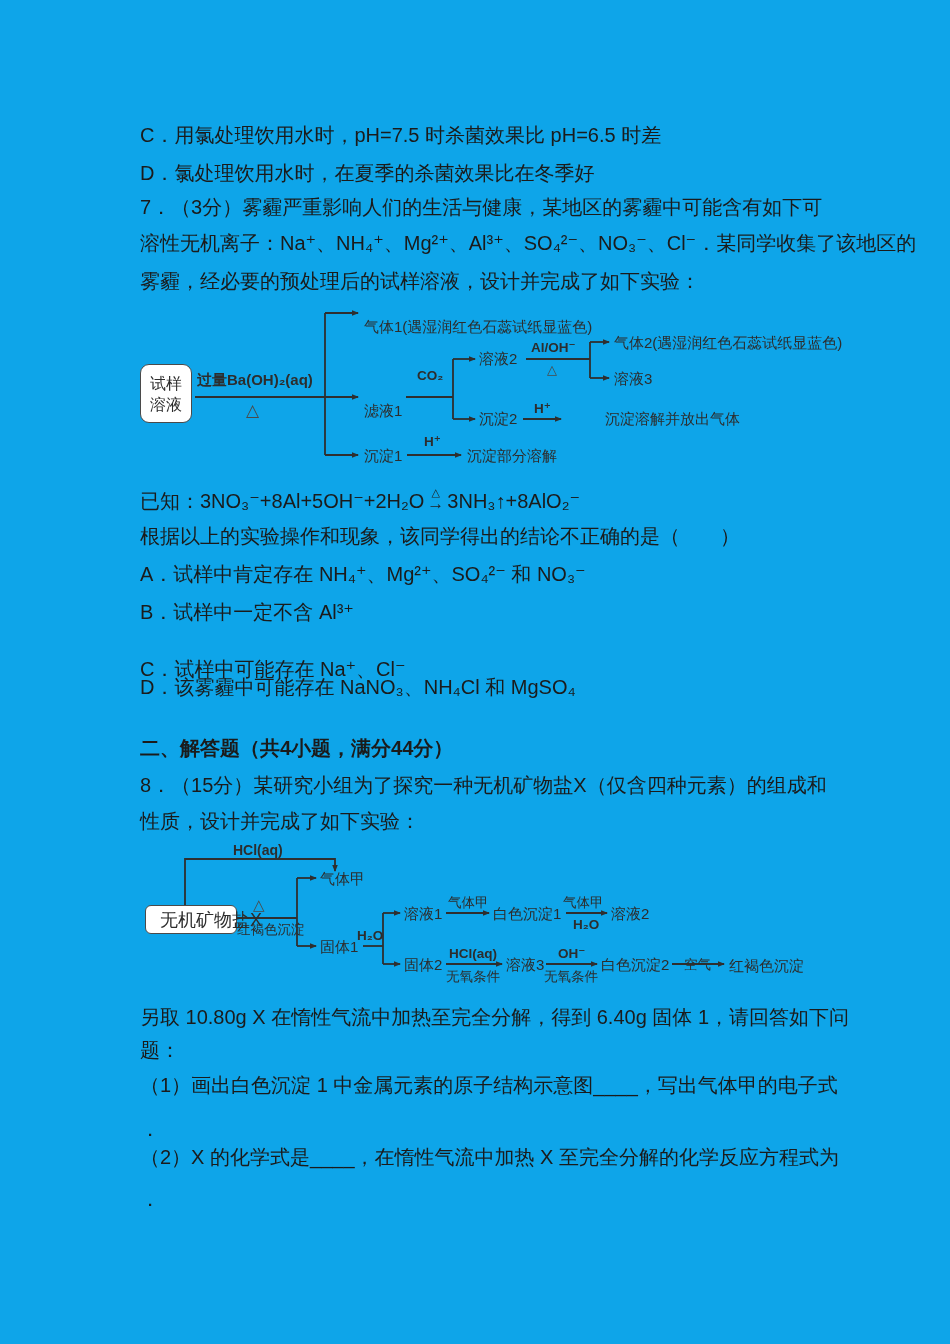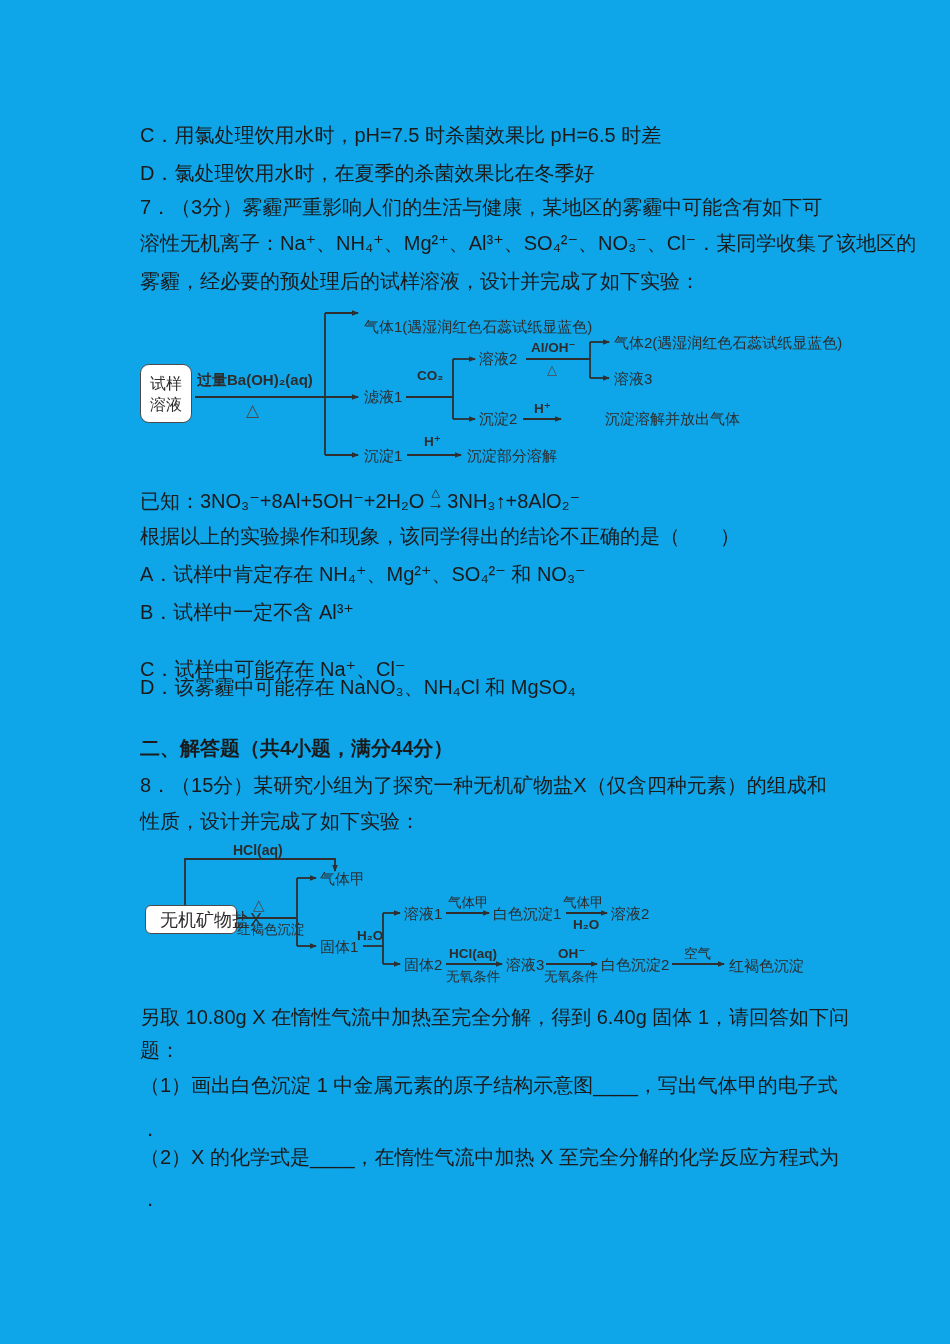--- a/index.html
+++ b/index.html
@@ -65,21 +65,21 @@
         <line x1="267" y1="153" x2="321" y2="153" marker-end="url(#ah1)"></line>
       </g>
     </svg>
     <div class="srcbox" style="left:0;top:62px;width:50px;height:57px;">
       <span class="t">试样</span>
       <span class="t">溶液</span>
     </div>
     <span class="dchem" style="left:57px;top:70px;font-size:15px;">过量Ba(OH)₂(aq)</span>
     <span class="dtri" style="left:106px;top:101px;font-size:17px;">△</span>
     <span class="dnode" style="left:224px;top:16px;">气体1(遇湿润红色石蕊试纸显蓝色)</span>
-    <span class="dnode" style="left:224px;top:86px;">滤液1</span>
+    <span class="dnode" style="left:224px;top:100px;">滤液1</span>
     <span class="dchem" style="left:277px;top:66px;">CO₂</span>
     <span class="dnode" style="left:339px;top:48px;">溶液2</span>
     <span class="dchem" style="left:391px;top:38px;">Al/OH⁻</span>
     <span class="dtri" style="left:407px;top:60px;font-size:13px;">△</span>
     <span class="dnode" style="left:474px;top:32px;">气体2(遇湿润红色石蕊试纸显蓝色)</span>
     <span class="dnode" style="left:474px;top:68px;">溶液3</span>
     <span class="dnode" style="left:339px;top:108px;">沉淀2</span>
     <span class="dchem" style="left:394px;top:99px;">H⁺</span>
     <span class="dnode" style="left:427px;top:108px;margin-left:38px;">沉淀溶解并放出气体</span>
     <span class="dnode" style="left:224px;top:145px;">沉淀1</span>
@@ -147,21 +147,21 @@
     <span class="dcjk" style="left:418px;top:52px;">气体甲</span>
     <span class="dchem" style="left:428px;top:74px;">H₂O</span>
     <span class="dnode" style="left:466px;top:62px;">溶液2</span>
     <span class="dnode" style="left:259px;top:113px;">固体2</span>
     <span class="dchem" style="left:304px;top:103px;">HCl(aq)</span>
     <span class="dcjk" style="left:301px;top:126px;">无氧条件</span>
     <span class="dnode" style="left:361px;top:113px;">溶液3</span>
     <span class="dchem" style="left:413px;top:103px;">OH⁻</span>
     <span class="dcjk" style="left:399px;top:126px;">无氧条件</span>
     <span class="dnode" style="left:456px;top:113px;">白色沉淀2</span>
-    <span class="dcjk" style="left:539px;top:103px;">空气</span>
+    <span class="dcjk" style="left:539px;top:114px;">空气</span>
     <span class="dnode" style="left:584px;top:114px;">红褐色沉淀</span>
   </div>
 
   <div class="line" style="top:1004px">另取 10.80g X 在惰性气流中加热至完全分解，得到 6.40g 固体 1，请回答如下问</div>
   <div class="line" style="top:1037px">题：</div>
   <div class="line" style="top:1072px">（1）画出白色沉淀 1 中金属元素的原子结构示意图____，写出气体甲的电子式</div>
   <div class="line" style="top:1116px">．</div>
   <div class="line" style="top:1144px">（2）X 的化学式是____，在惰性气流中加热 X 至完全分解的化学反应方程式为</div>
   <div class="line" style="top:1186px">．</div>
 

